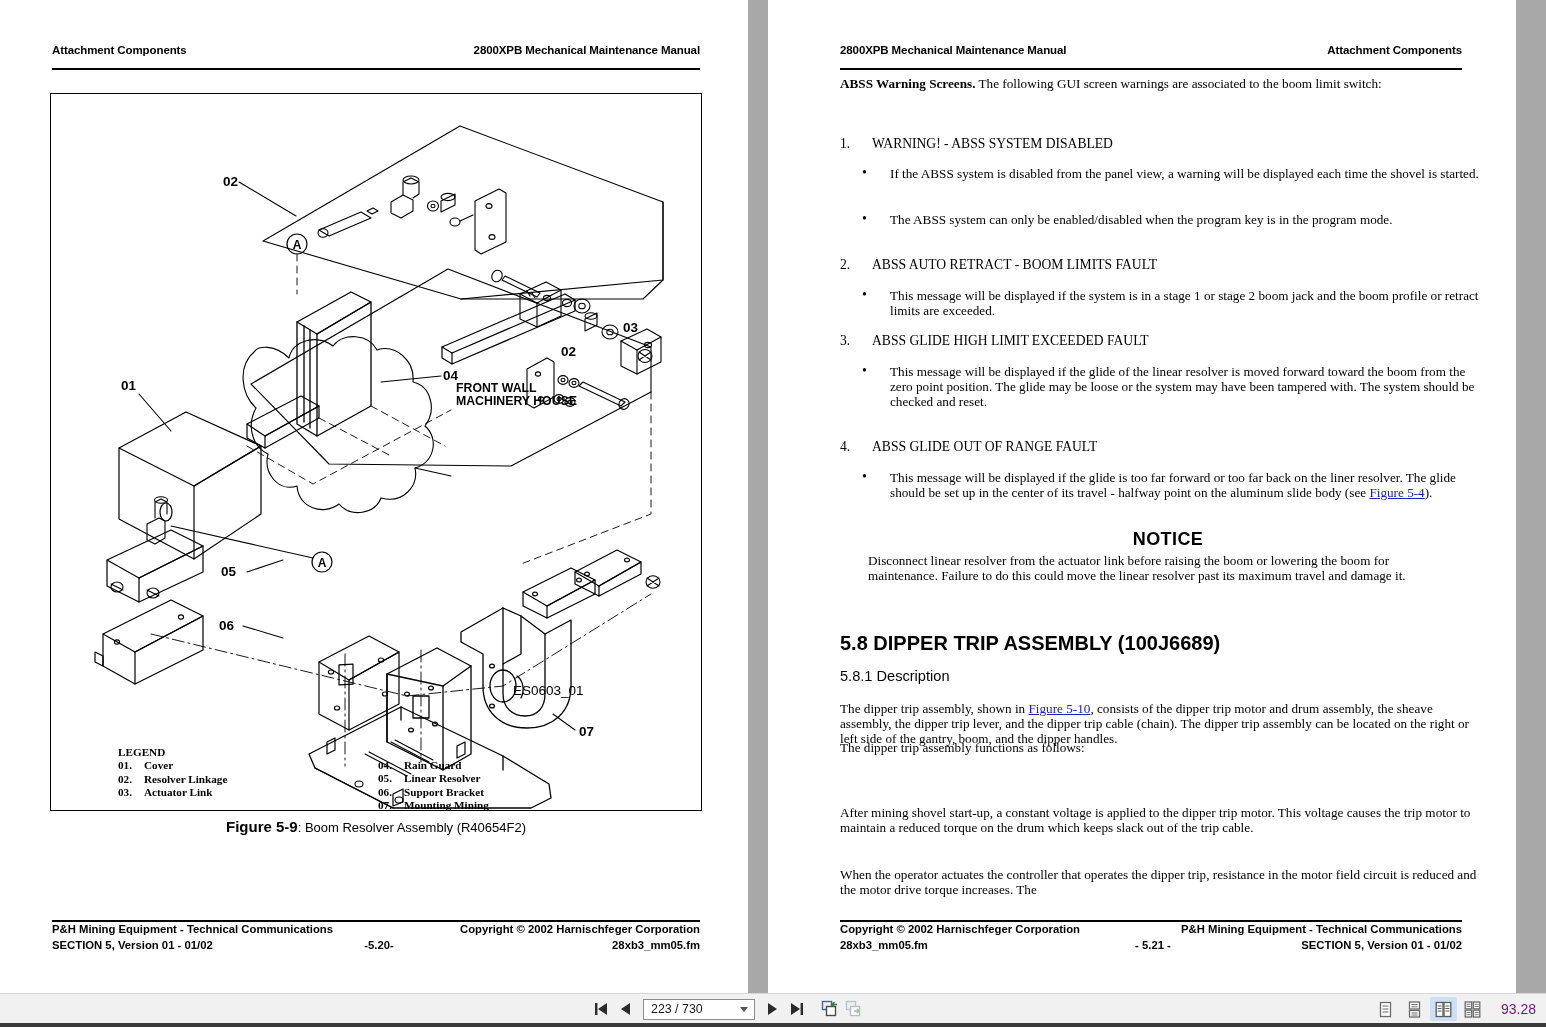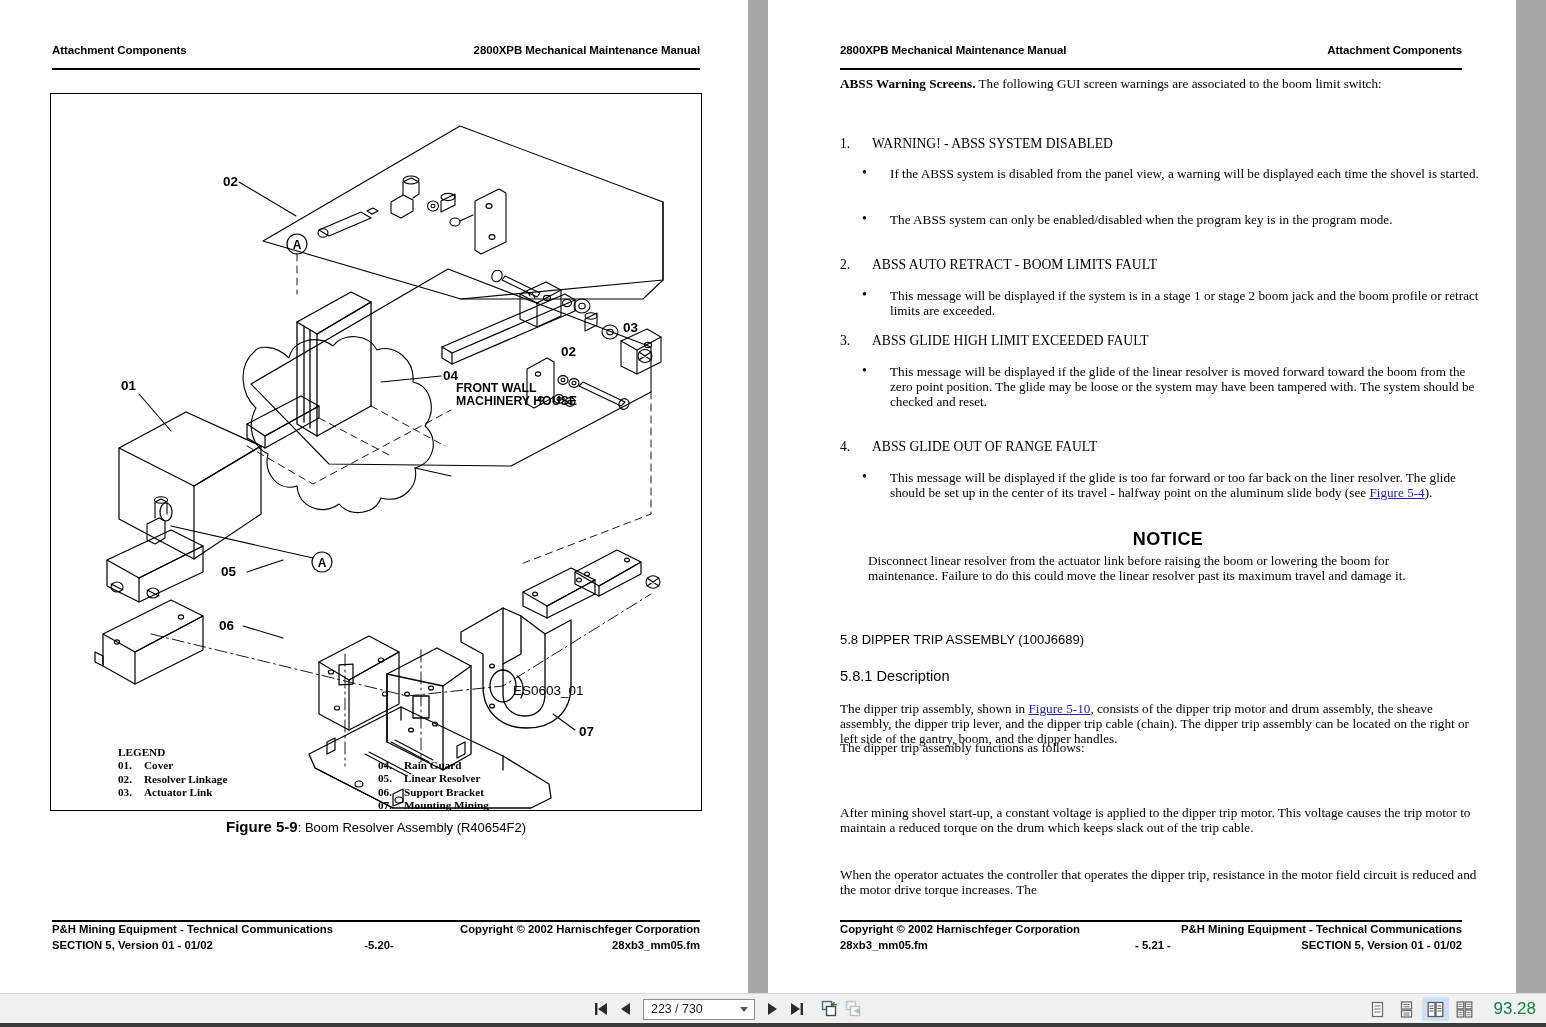--- a/index.html
+++ b/index.html
@@ -154,22 +154,22 @@
   #notice-body {
     position: absolute; left: 868px; width: 600px;
     font-family: "Liberation Serif", serif;
     font-size: 13.2px;
     line-height: 15.2px;
   }
 
   #sec-head {
     position: absolute; left: 840px; width: 660px;
     font-family: "Liberation Sans", sans-serif;
-    font-weight: normal;
-    font-size: 13px;
+    font-weight: bold;
+    font-size: 20px;
     white-space: nowrap;
   }
   #sub-head {
     position: absolute; left: 840px;
     font-family: "Liberation Sans", sans-serif;
     font-size: 14.6px;
     font-weight: normal;
     white-space: nowrap;
   }
 
@@ -218,22 +218,22 @@
   .view-btn {
     width: 27px; height: 24px;
     display: flex; align-items: center; justify-content: center;
     margin: 0 1px;
     border-radius: 2px;
   }
   .view-btn.active { background: #cde0f5; }
 
   #zoomval {
     font-family: "Liberation Sans", sans-serif;
-    font-size: 17px;
-    color: #15803d;
+    font-size: 14px;
+    color: #701a75;
     margin-left: 14px;
     white-space: nowrap;
   }
 </style>
 </head>
 <body>
 
 <div id="viewer">
 
   <div class="page" id="page-left">

